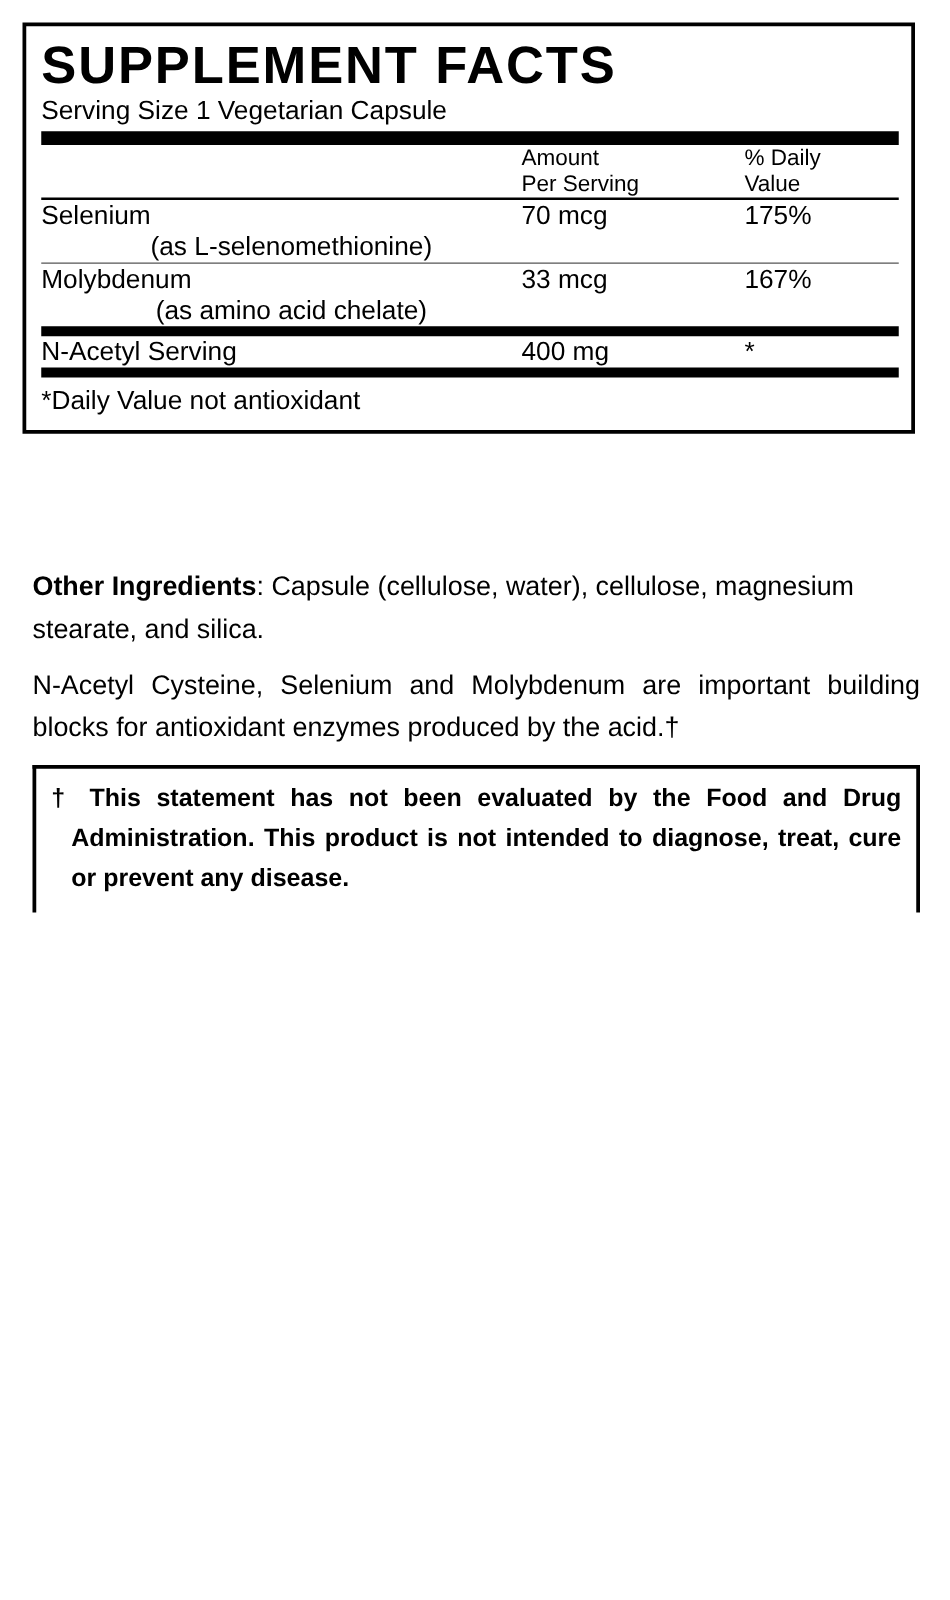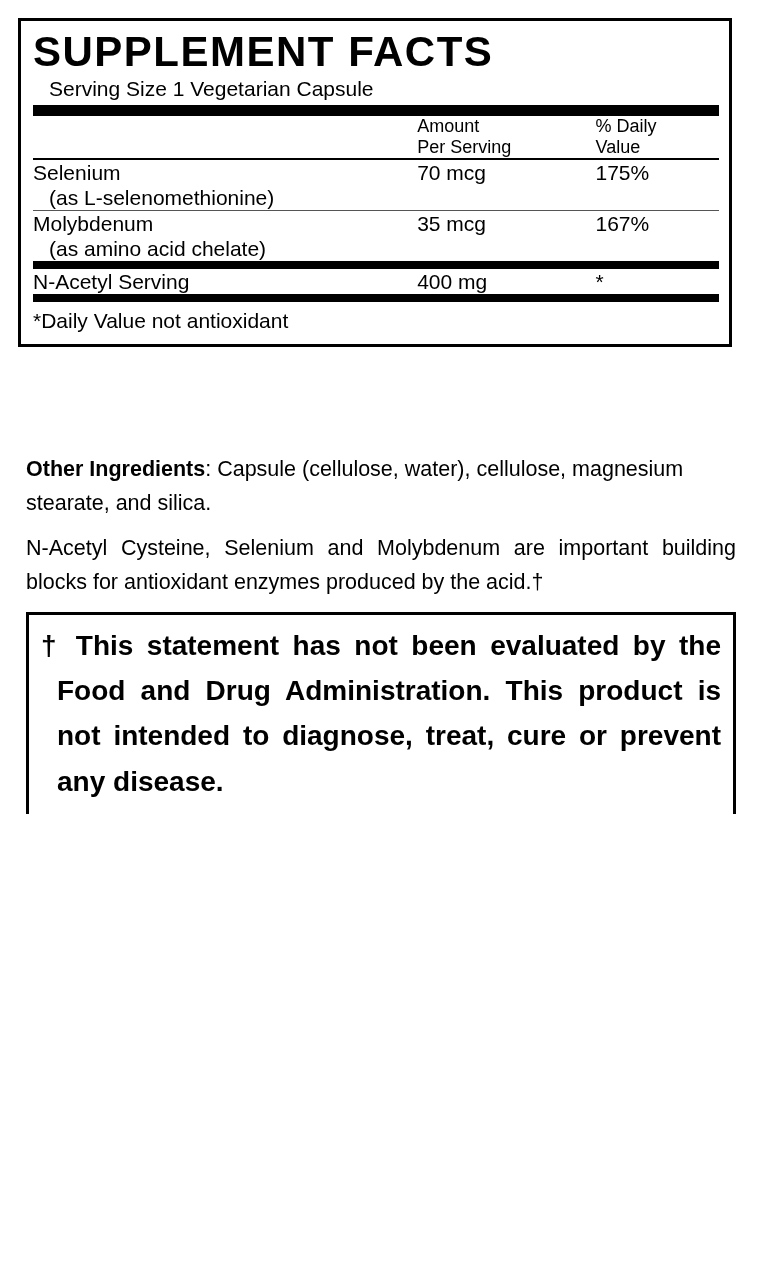--- a/index.html
+++ b/index.html
@@ -37,21 +37,21 @@
     font-weight: bold;
     letter-spacing: 1.5px;
     line-height: 1.0;
     margin: 4px 0 2px 0;
     white-space: nowrap;
   }
 
   .serving-size {
     font-size: 21px;
     line-height: 1.15;
-    margin: 4px 0 4px 16px;
+    margin: 4px 0 4px 0;
   }
 
   .rule-heavy {
     height: 11px;
     background: #000;
     margin: 2px 0 0 0;
   }
   .rule-medium {
     height: 8px;
     background: #000;
@@ -94,20 +94,21 @@
   }
 
   .nutrient-row td {
     font-size: 21px;
     line-height: 1.2;
     padding: 5px 0 5px 0;
   }
   .nutrient-name .sub {
     display: block;
     padding-left: 16px;
+    text-align: center;
   }
   .amt, .dv { text-align: right; padding-top: 5px; }
   .dv-star { text-align: right; font-size: 21px; }
 
   .footnote {
     font-size: 21px;
     line-height: 1.2;
     padding: 6px 0 2px 0;
   }
 
@@ -136,21 +137,21 @@
   }
 
   .disclaimer-box {
     border: 3px solid #000;
     border-bottom: none;
     box-sizing: border-box;
     width: 710px;
     padding: 8px 12px 10px 12px;
   }
   .disclaimer-text {
-    font-size: 28px;
+    font-size: 20px;
     font-weight: bold;
     line-height: 1.62;
     text-align: justify;
     text-justify: inter-word;
     text-indent: 0;
     margin: 0;
     padding-left: 0;
   }
   .disclaimer-text .hang {
     display: block;
@@ -215,21 +216,21 @@
         <col class="col-name">
           <col class="col-amt">
           <col class="col-dv">
       </colgroup>
       <tbody>
           <tr class="nutrient-row">
         <td class="nutrient-name">
           <span>Molybdenum</span>
           <span class="sub">(as amino acid chelate)</span>
         </td>
-        <td class="amt">35 mcg</td>
+        <td class="amt">33 mcg</td>
         <td class="dv">167%</td>
       </tr>
     </tbody>
       </table>
 
     <div class="rule-medium"></div>
 
     <table class="facts">
       <colgroup>
         <col class="col-name">

